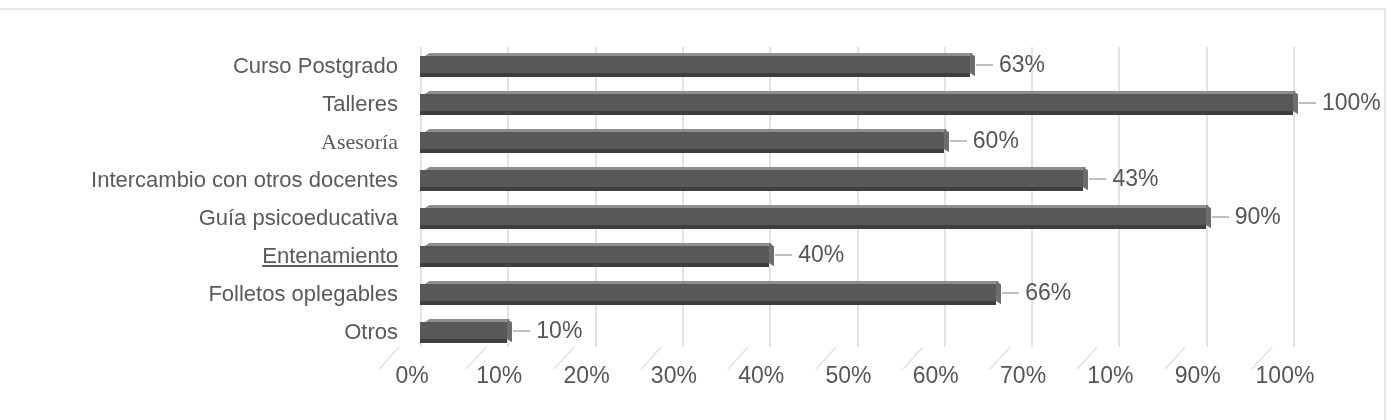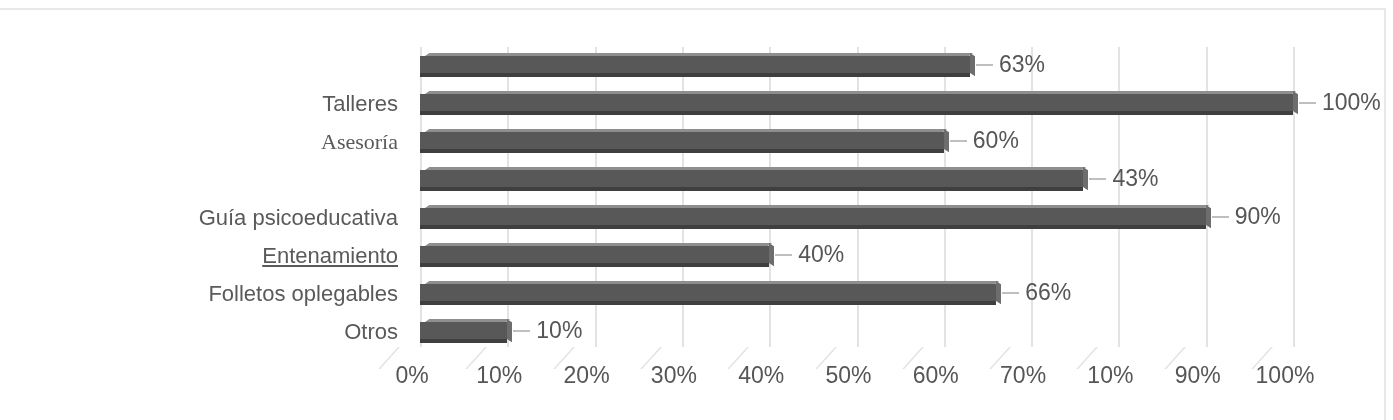--- a/index.html
+++ b/index.html
@@ -250,22 +250,24 @@
           <div class="bar" style="width: 87.3px;"></div>
           <div class="bar-top" style="width: 81.3px;"></div>
           <div class="bar-cap" style="left: 87.3px;"></div>
           <div class="leader" style="left: 93.3px;"></div>
           <div class="value-label" style="left: 116.3px;">10%</div>
         </div>
       </div>
   </div>
 
   <div id="category-labels">
+      <div class="cat-label" style="top: 0px;">Curso Postgrado</div>
       <div class="cat-label" style="top: 38px; margin-left: 20px;">Talleres</div>
       <div class="cat-label" style="top: 76px; font-family: Liberation Serif, serif;">Asesoría</div>
+      <div class="cat-label" style="top: 114px;">Intercambio con otros docentes</div>
       <div class="cat-label" style="top: 152px;">Guía psicoeducativa</div>
       <div class="cat-label" style="top: 190px; text-decoration: underline;">Entenamiento</div>
       <div class="cat-label" style="top: 228px;">Folletos oplegables</div>
       <div class="cat-label" style="top: 266px;">Otros</div>
     </div>
   <div id="xaxis-labels">
       <div class="tick-label" style="left: 412px;">0%</div>
       <div class="tick-label" style="left: 499.3px;">10%</div>
       <div class="tick-label" style="left: 586.6px;">20%</div>
       <div class="tick-label" style="left: 673.9px;">30%</div>

